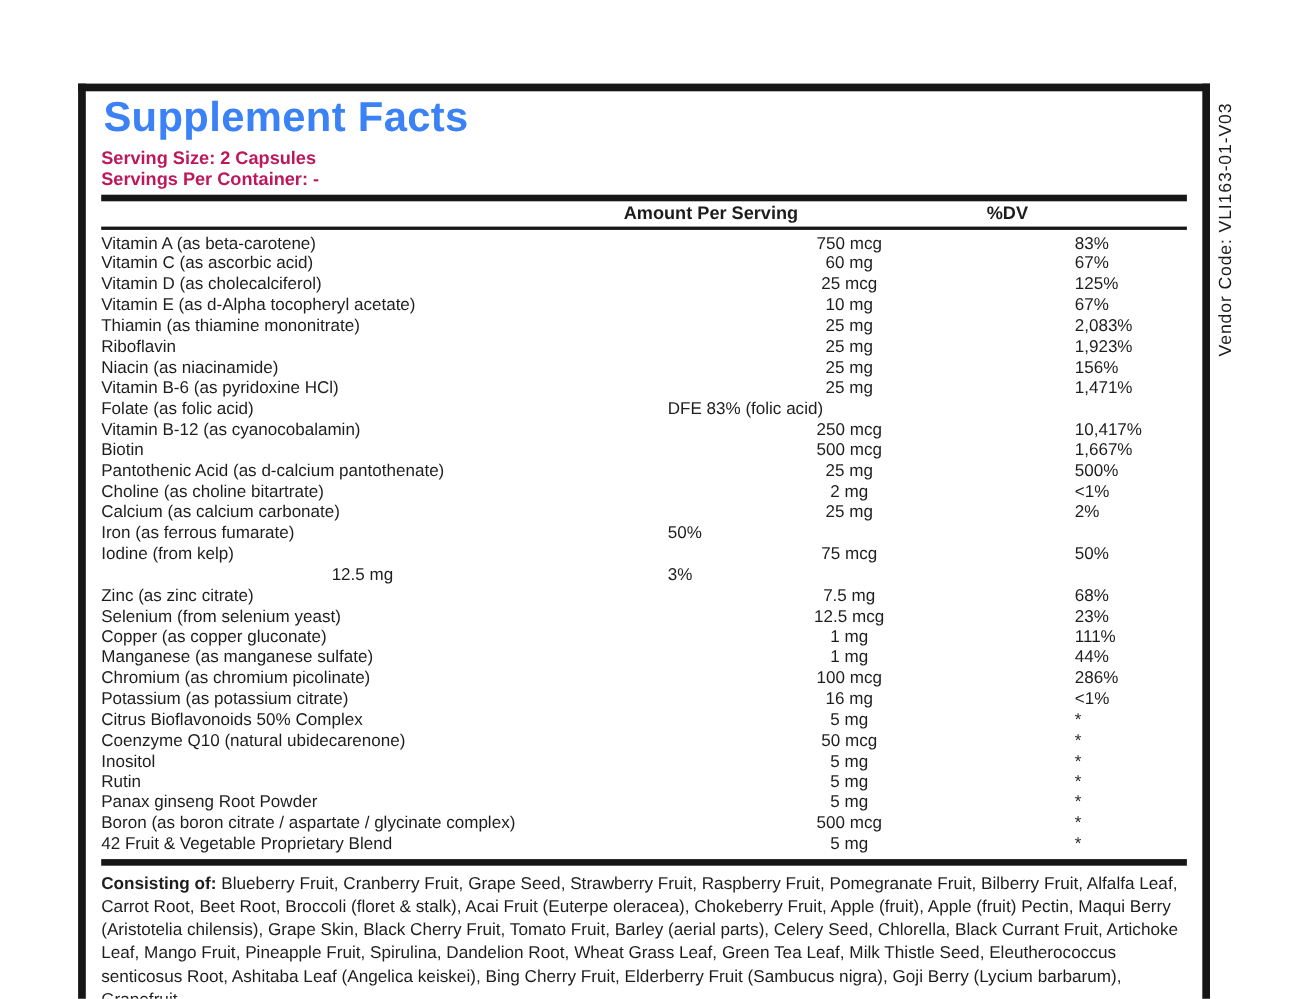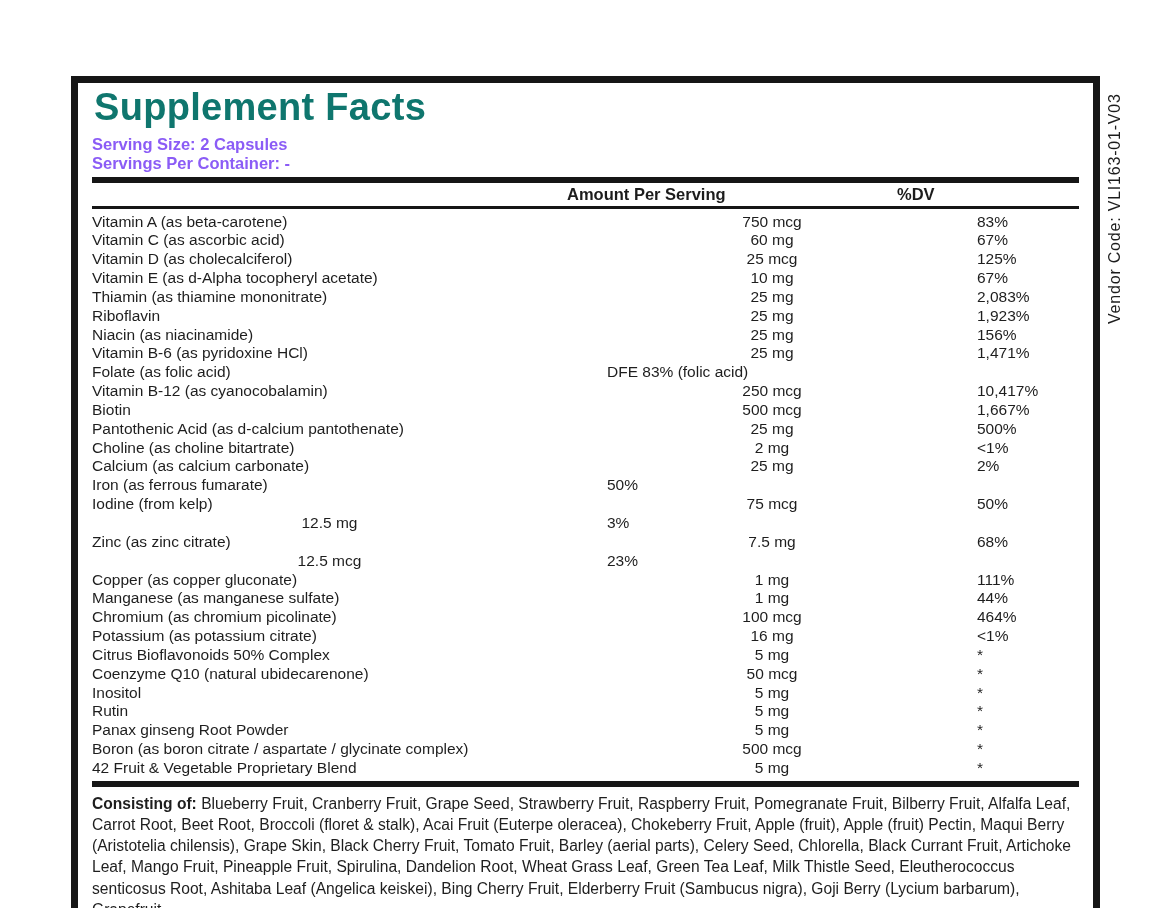--- a/index.html
+++ b/index.html
@@ -23,28 +23,28 @@
     border-bottom: none;
     padding: 0 14px;
     background: #ffffff;
   }
   .title {
     margin: 5px 0 0 2px;
     font-size: 38px;
     font-weight: 700;
     letter-spacing: 0.3px;
     line-height: 38px;
-    color: #0f766e;
+    color: #3b82f6;
   }
   .serving-block { margin-top: 9px; }
   .serving-line {
     font-size: 16.5px;
     font-weight: 700;
     line-height: 18.5px;
-    color: #8b5cf6;
+    color: #be185d;
   }
   .bar { background: #161616; width: 100%; }
   .bar.thick { height: 6px; }
   .bar.thick.top { margin-top: 5px; }
   .bar.thin { height: 2.5px; }
   .bar.thick.mid { margin-top: 3px; }
   .grid3 {
     display: grid;
     grid-template-columns: 475px 330px 182px;
     align-items: center;
@@ -208,40 +208,41 @@
     <div class="cell dv">3%</div>
   </div>
 
   <div class="grid3 row">
     <div class="cell name">Zinc (as zinc citrate)</div>
     <div class="cell amt">7.5 mg</div>
     <div class="cell dv">68%</div>
   </div>
 
   <div class="grid3 row">
+    <div class="cell name">Selenium (from selenium yeast)</div>
     <div class="cell amt">12.5 mcg</div>
     <div class="cell dv">23%</div>
   </div>
 
   <div class="grid3 row">
     <div class="cell name">Copper (as copper gluconate)</div>
     <div class="cell amt">1 mg</div>
     <div class="cell dv">111%</div>
   </div>
 
   <div class="grid3 row">
     <div class="cell name">Manganese (as manganese sulfate)</div>
     <div class="cell amt">1 mg</div>
     <div class="cell dv">44%</div>
   </div>
 
   <div class="grid3 row">
     <div class="cell name">Chromium (as chromium picolinate)</div>
     <div class="cell amt">100 mcg</div>
-    <div class="cell dv">464%</div>
+    <div class="cell dv">286%</div>
   </div>
 
   <div class="grid3 row">
     <div class="cell name">Potassium (as potassium citrate)</div>
     <div class="cell amt">16 mg</div>
     <div class="cell dv">&lt;1%</div>
   </div>
 
   <div class="grid3 row">
     <div class="cell name">Citrus Bioflavonoids 50% Complex</div>

